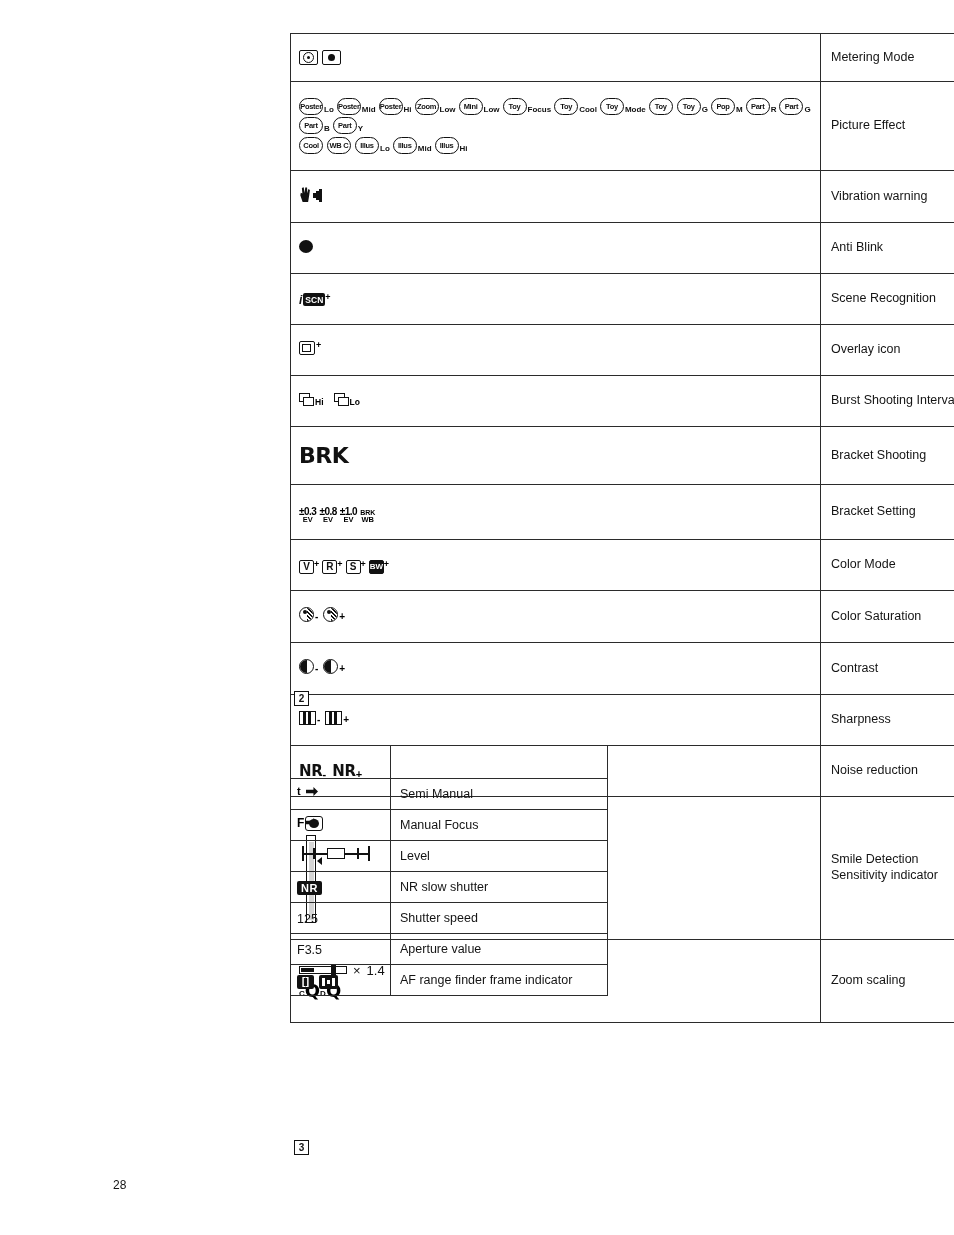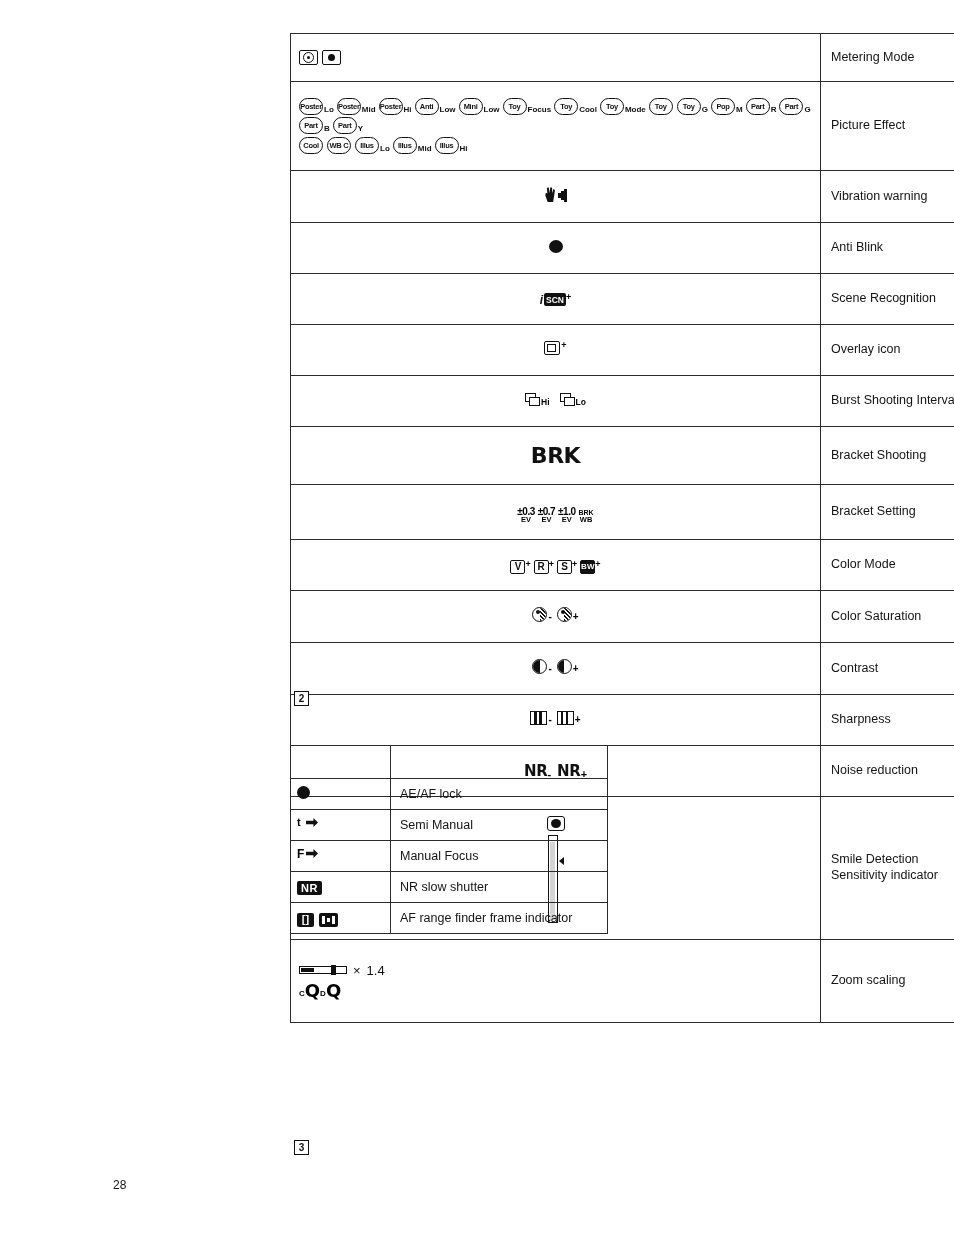--- a/index.html
+++ b/index.html
@@ -30,21 +30,20 @@
     table-layout: fixed;
   }
   .table1 td {
     border: 1px solid #2b2b2b;
     vertical-align: middle;
     padding: 0;
   }
   .table1 td.icons {
     width: 513px;
     padding: 16px 8px;
-    text-align: center;
   }
   .table1 td.label {
     width: 133px;
     padding: 6px 8px 6px 10px;
     font-size: 12.5px;
     line-height: 1.25;
     color: #141414;
   }
 
   
@@ -419,21 +418,21 @@
               </span>
             <span class="pe">
                 <span class="pill">Poster</span>
                 <span class="sub">Mid</span>
               </span>
             <span class="pe">
                 <span class="pill">Poster</span>
                 <span class="sub">Hi</span>
               </span>
             <span class="pe">
-                <span class="pill">Anti</span>
+                <span class="pill">Zoom</span>
                 <span class="sub">Low</span>
               </span>
             <span class="pe">
                 <span class="pill">Mini</span>
                 <span class="sub">Low</span>
               </span>
             <span class="pe">
                 <span class="pill">Toy</span>
                 <span class="sub">Focus</span>
               </span>
@@ -572,21 +571,21 @@
       </tr>
 
       <tr>
         <td class="icons">
           <span class="brs">
             <span class="unit">
               <span class="top">±0.3</span>
                 <span class="bot">EV</span>
             </span>
             <span class="unit">
-              <span class="top">±0.7</span>
+              <span class="top">±0.8</span>
                 <span class="bot">EV</span>
             </span>
             <span class="unit">
               <span class="top">±1.0</span>
                 <span class="bot">EV</span>
             </span>
             <span class="unit">
               <span class="brkmini">BRK</span>
                 <span class="bot">WB</span>
             </span>
@@ -727,48 +726,65 @@
   <div class="marker" id="marker2">2</div>
 
   <table class="table2">
     <tbody>
       <tr class="head">
         <td class="icons"></td>
         <td class="label"></td>
       </tr>
 
 
-      <tr>
-        <td class="icons"><span class="aeaflock"></span></td>
-        <td class="label">AE/AF lock</td>
-      </tr>
 
       <tr>
         <td class="icons">
           <span class="semiman"><span class="t">t</span><span class="flow"></span></span>
         </td>
         <td class="label">Semi Manual</td>
       </tr>
 
       <tr>
         <td class="icons">
           <span class="manfocus"><span class="t">F</span><span class="flow"></span></span>
         </td>
         <td class="label">Manual Focus</td>
       </tr>
 
 
+      <tr>
+        <td class="icons">
+          <span class="levelicon">
+            <span class="lbar"></span>
+            <span class="tick end" style="left:5px;"></span>
+            <span class="tick mid" style="left:16px;"></span>
+            <span class="tick mid" style="left:60px;"></span>
+            <span class="tick end" style="left:71px;"></span>
+            <span class="box"></span>
+          </span>
+        </td>
+        <td class="label">Level</td>
+      </tr>
 
 
       <tr>
         <td class="icons"><span class="nrbadge">NR</span></td>
         <td class="label">NR slow shutter</td>
       </tr>
 
-
+      <tr>
+        <td class="icons"><span class="iso">125</span></td>
+        <td class="label">Shutter speed</td>
+      </tr>
+
+      <tr>
+        <td class="icons"><span class="iso">F3.5</span></td>
+        <td class="label">Aperture value</td>
+      </tr>
 
 
       <tr>
         <td class="icons">
           <span class="afpair">
             <span class="afbox">
                 <span class="wh">[]</span>
               </span>
             <span class="afbox2">
                 <i></i>

